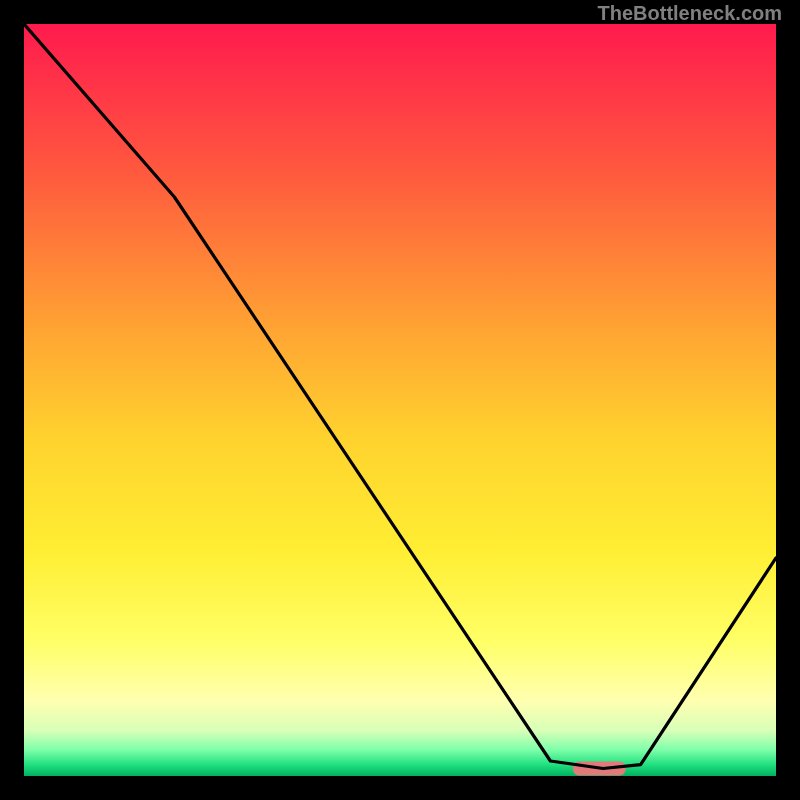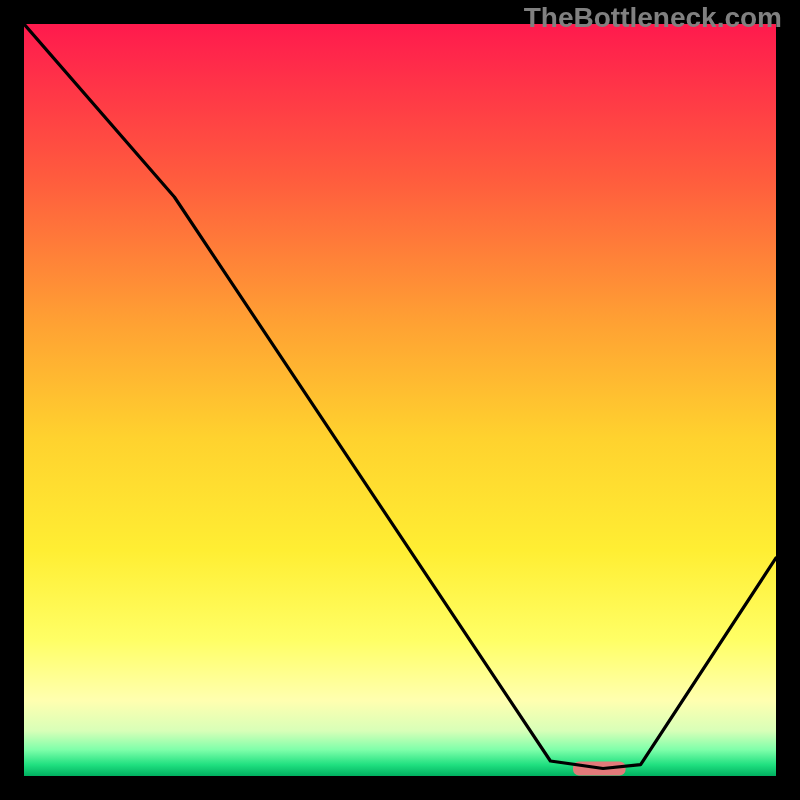--- a/index.html
+++ b/index.html
@@ -8,21 +8,21 @@
     width: 800px;
     height: 800px;
     background: #000;
     position: relative;
     font-family: Arial, sans-serif;
   }
   .watermark {
     position: absolute;
     top: 2px;
     right: 18px;
-    font-size: 28px;
+    font-size: 20px;
     font-weight: bold;
     color: #808080;
     z-index: 10;
   }
   .plot-frame {
     position: absolute;
     left: 24px;
     top: 24px;
     width: 752px;
     height: 752px;

